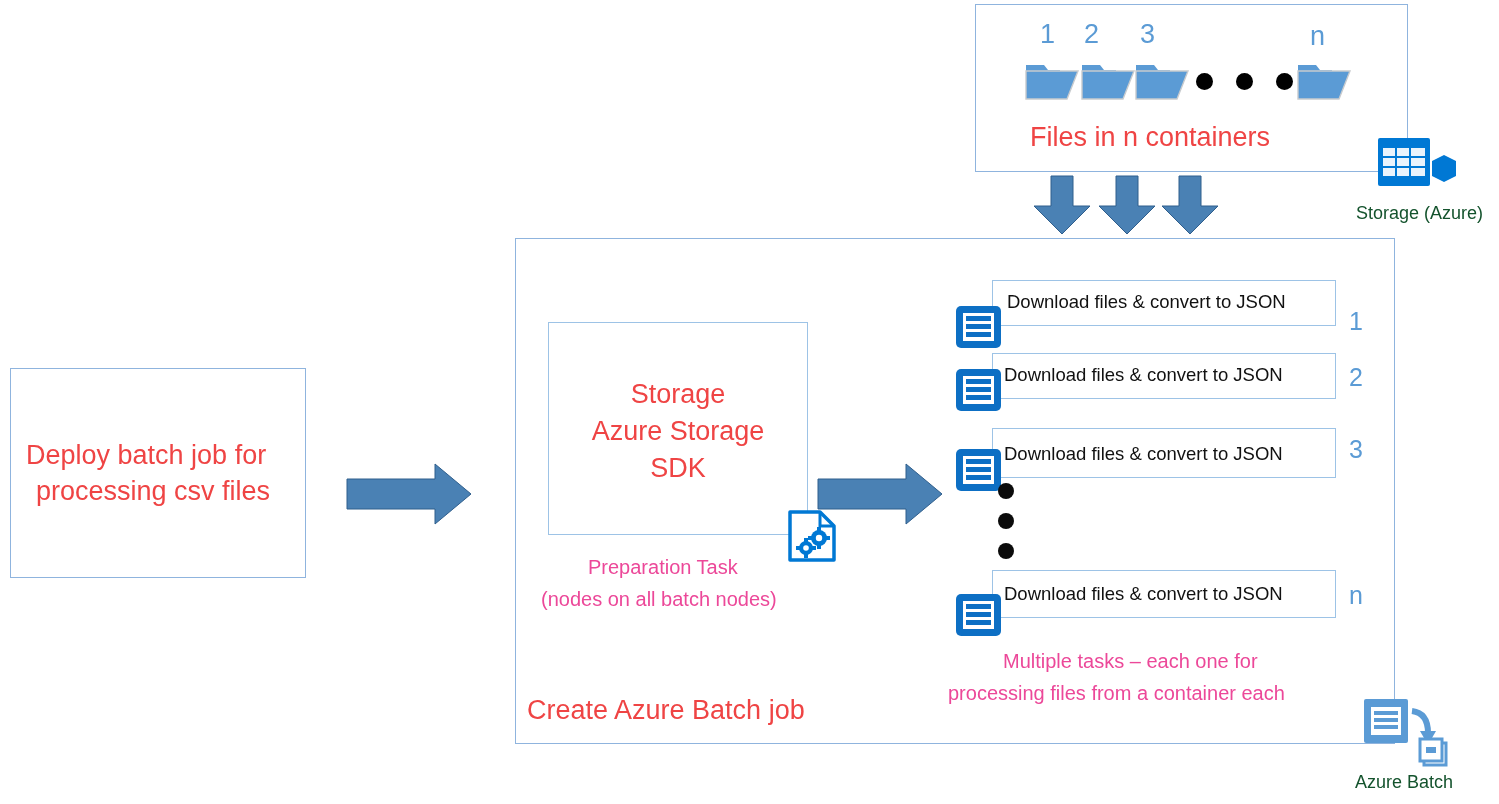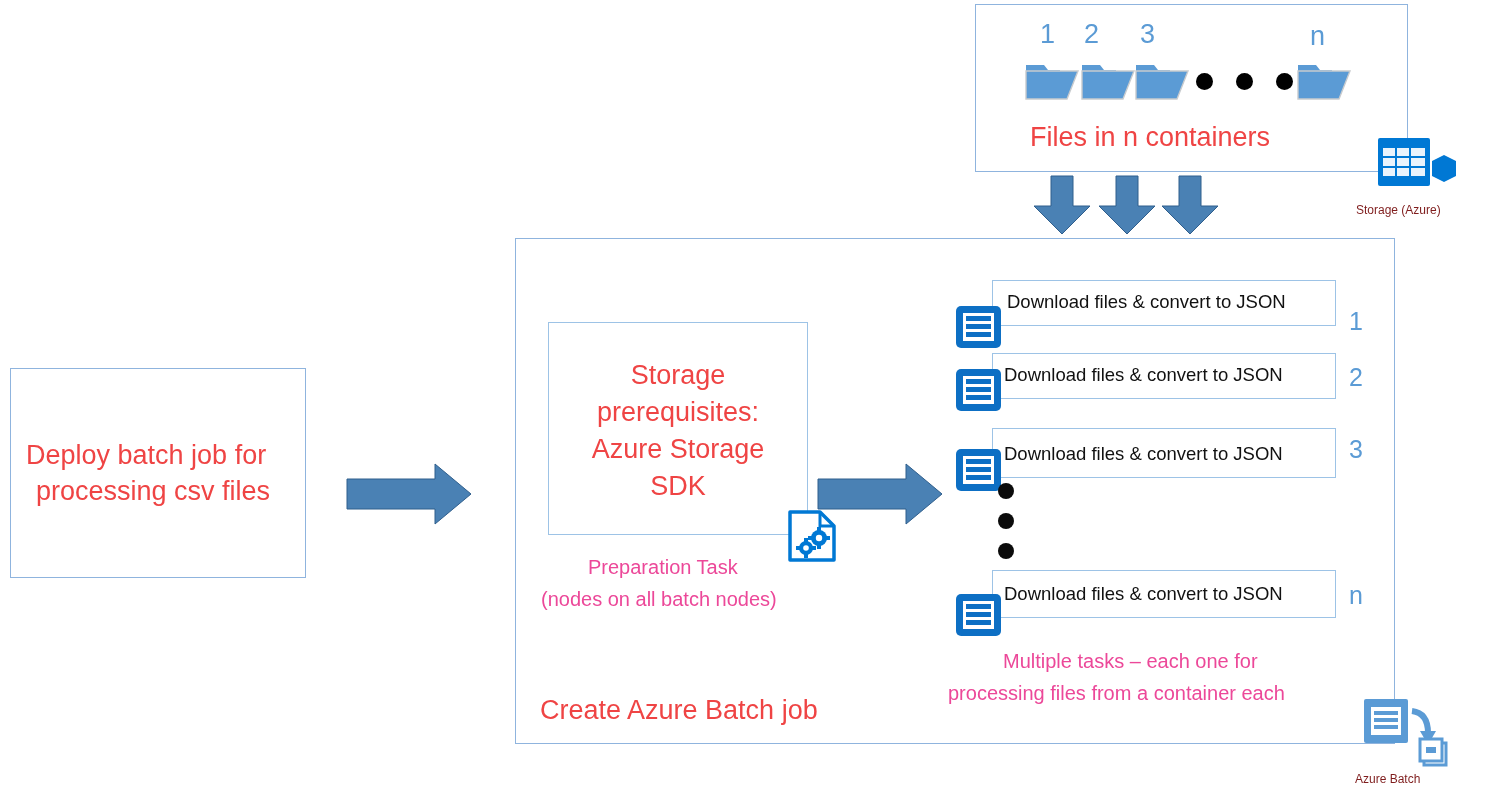--- a/index.html
+++ b/index.html
@@ -4,21 +4,21 @@
 <style>
   html,body{margin:0;padding:0;background:#ffffff;}
   body{width:1499px;height:804px;position:relative;overflow:hidden;
        font-family:"Liberation Sans","DejaVu Sans",sans-serif;color:#000;}
   .abs{position:absolute;}
   .box{position:absolute;background:#ffffff;border:1.5px solid #8FB4DE;
        box-sizing:border-box;}
   .boxthin{position:absolute;background:#ffffff;border:1px solid #9DC3E6;
        box-sizing:border-box;}
   .ctr{display:flex;align-items:center;justify-content:center;text-align:center;}
-  .lbl-blue{color:#7f1d1d;font-size:12px;}
+  .lbl-blue{color:#14532d;font-size:18px;}
   .num-blue{color:#5B9BD5;font-size:27px;line-height:1;}
   .num-blue-sm{color:#5B9BD5;font-size:25px;line-height:1;}
   .dot{position:absolute;width:17px;height:17px;border-radius:50%;background:#000;}
   .dot-sm{position:absolute;width:16px;height:16px;border-radius:50%;background:#0b0b0b;}
   .plain{font-size:27px;color:#ef4444;}
   .task-text{font-size:18.5px;color:#111;white-space:nowrap;}
   .cap{font-size:20px;color:#ec4899;text-align:center;white-space:nowrap;}
   svg{display:block;overflow:visible;}
 </style>
 </head>
@@ -105,26 +105,25 @@
 <div class="abs plain" style="left:26px;top:440px;">Deploy batch job for</div>
 <div class="abs plain" style="left:36px;top:476px;">processing csv files</div>
 
 <div class="abs" style="left:347px;top:462px;">
   <svg width="126" height="64" viewBox="0 0 126 64">
     <polygon points="0,17 88,17 88,2 124,32 88,62 88,47 0,47" fill="#4A81B4" stroke="#2F5E8C" stroke-width="1"></polygon>
   </svg>
 </div>
 
 <div class="box" style="left:515px;top:238px;width:880px;height:506px;"></div>
-<div class="abs plain" style="left:540px;top:695px;text-align:center;">Create Azure Batch job</div>
+<div class="abs plain" style="left:527px;top:695px;text-align:center;">Create Azure Batch job</div>
 
 <div class="boxthin" style="left:548px;top:322px;width:260px;height:213px;"></div>
 <div class="abs ctr" style="left:548px;top:336px;width:260px;height:190px;flex-direction:column;">
   <div class="plain" style="line-height:37px;">Storage</div>
-  <div class="plain" style="line-height:37px;">prerequisites:</div>
   <div class="plain" style="line-height:37px;">Azure Storage</div>
   <div class="plain" style="line-height:37px;">SDK</div>
 </div>
 
 <div class="abs" style="left:786px;top:508px;">
   <svg width="54" height="56" viewBox="0 0 54 56">
     <path d="M4 4 h30 l14 14 v34 H4 Z" fill="#ffffff" stroke="#0078D4" stroke-width="3.5" stroke-linejoin="round"></path>
     <path d="M34 4 v14 h14" fill="none" stroke="#0078D4" stroke-width="3"></path>
     <g fill="#0078D4">
       <circle cx="33" cy="30" r="8"></circle>

